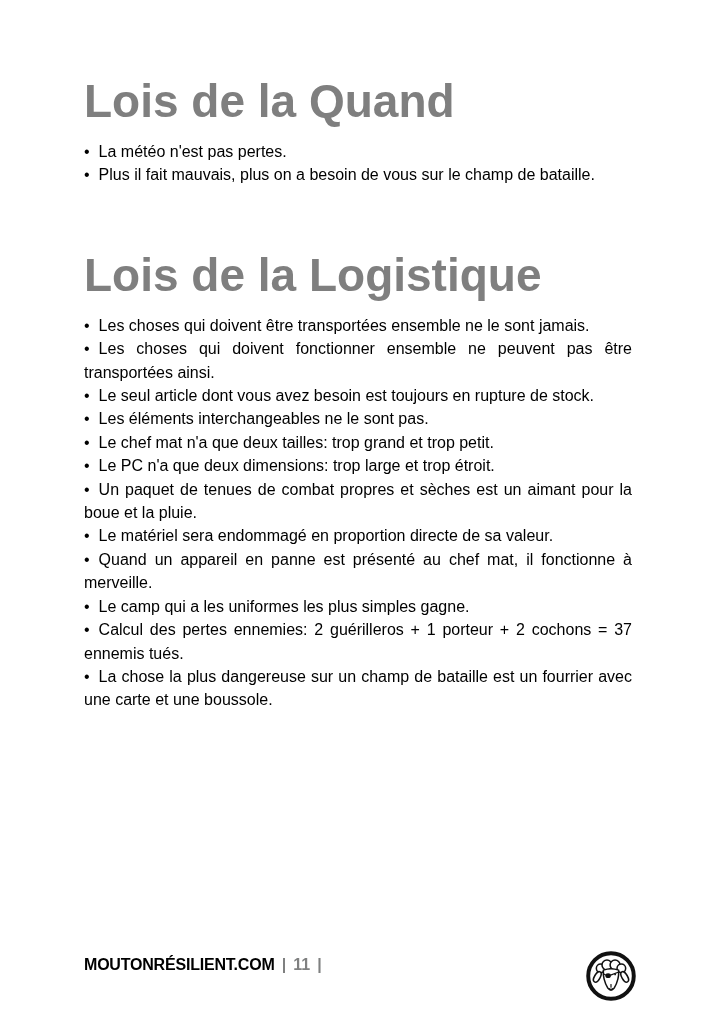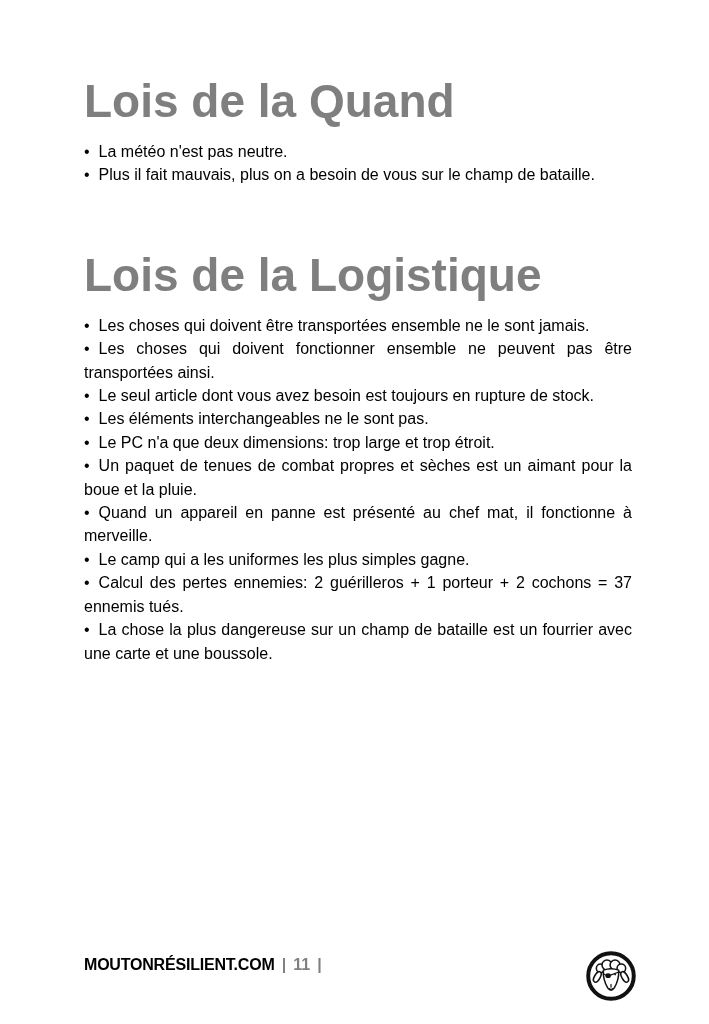--- a/index.html
+++ b/index.html
@@ -60,34 +60,36 @@
   }
 </style>
 </head>
 <body>
 
 <div class="page">
 
   <section class="first">
     <h1 class="section-title">Lois de la Quand</h1>
     <div class="bullet-list">
-        <p class="bullet-item"><span class="bullet">•</span><span class="bullet-text">La météo n'est pas neutre.</span></p>
+        <p class="bullet-item"><span class="bullet">•</span><span class="bullet-text">La météo n'est pas pertes.</span></p>
         <p class="bullet-item"><span class="bullet">•</span><span class="bullet-text">Plus il fait mauvais, plus on a besoin de vous sur le champ de bataille.</span></p>
       </div>
   </section>
 
   <section class="second">
     <h1 class="section-title">Lois de la Logistique</h1>
     <div class="bullet-list">
         <p class="bullet-item"><span class="bullet">•</span><span class="bullet-text">Les choses qui doivent être transportées ensemble ne le sont jamais.</span></p>
         <p class="bullet-item"><span class="bullet">•</span><span class="bullet-text">Les choses qui doivent fonctionner ensemble ne peuvent pas être transportées ainsi.</span></p>
         <p class="bullet-item"><span class="bullet">•</span><span class="bullet-text">Le seul article dont vous avez besoin est toujours en rupture de stock.</span></p>
         <p class="bullet-item"><span class="bullet">•</span><span class="bullet-text">Les éléments interchangeables ne le sont pas.</span></p>
+        <p class="bullet-item"><span class="bullet">•</span><span class="bullet-text">Le chef mat n'a que deux tailles: trop grand et trop petit.</span></p>
         <p class="bullet-item"><span class="bullet">•</span><span class="bullet-text">Le PC n'a que deux dimensions: trop large et trop étroit.</span></p>
         <p class="bullet-item"><span class="bullet">•</span><span class="bullet-text">Un paquet de tenues de combat propres et sèches est un aimant pour la boue et la pluie.</span></p>
+        <p class="bullet-item"><span class="bullet">•</span><span class="bullet-text">Le matériel sera endommagé en proportion directe de sa valeur.</span></p>
         <p class="bullet-item"><span class="bullet">•</span><span class="bullet-text">Quand un appareil en panne est présenté au chef mat, il fonctionne à merveille.</span></p>
         <p class="bullet-item"><span class="bullet">•</span><span class="bullet-text">Le camp qui a les uniformes les plus simples gagne.</span></p>
         <p class="bullet-item"><span class="bullet">•</span><span class="bullet-text">Calcul des pertes ennemies: 2 guérilleros + 1 porteur + 2 cochons = 37 ennemis tués.</span></p>
         <p class="bullet-item"><span class="bullet">•</span><span class="bullet-text">La chose la plus dangereuse sur un champ de bataille est un fourrier avec une carte et une boussole.</span></p>
       </div>
   </section>
 
 </div>
 
 <div class="footer">

